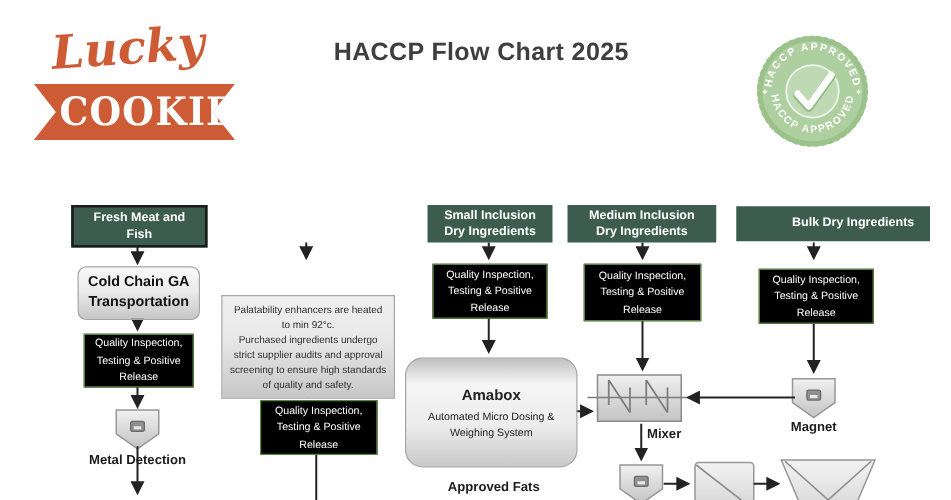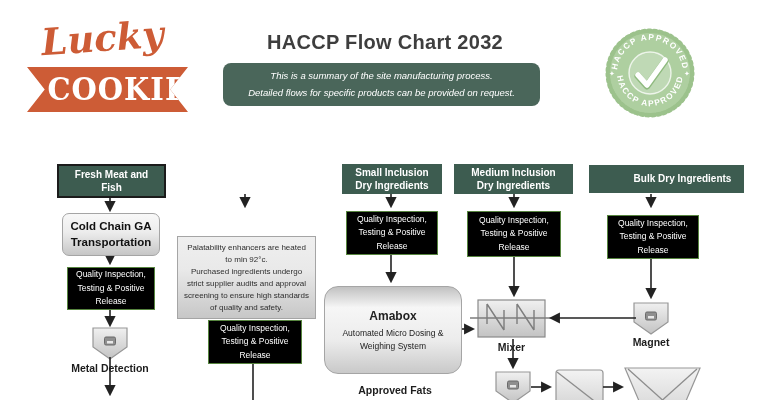--- a/index.html
+++ b/index.html
@@ -66,37 +66,35 @@
     font-size:8px;color:#2e2e2e;line-height:1.5;margin-top:24px;
   }
   .amabox{
     left:324px;top:286px;width:136px;height:86px;border-radius:14px;
     background:linear-gradient(180deg,#c1c1c1 0%,#f6f6f6 24%,#ececec 62%,#c9c9c9 100%);
     flex-direction:column;font-size:8.5px;color:#222;line-height:1.55;
   }
   .amabox .am-title{font-size:12px;font-weight:bold;margin-bottom:2px;}
   .flabel{font-weight:bold;font-size:10.5px;color:#1d1d1d;text-align:center;}
   .l-metal{left:58px;top:362px;width:104px;}
-  .l-mixer{left:478px;top:341px;width:67px;}
+  .l-mixer{left:478px;top:341px;width:67px;text-align:right;}
   .l-magnet{left:615px;top:336px;width:72px;}
   .l-fats{left:340px;top:384px;width:110px;}
   .badge{left:604px;top:27px;}
 </style>
 </head>
 <body>
 
 <div id="canvas">
 
   <div class="abs logo-script">Lucky</div>
   <div class="abs ribbon">
     <span>COOKIE</span>
   </div>
-  <div class="abs main-title">HACCP Flow Chart 2032</div>
-  <div class="abs summary pre">This is a summary of the site manufacturing process.
-Detailed flows for specific products can be provided on request.</div>
+  <div class="abs main-title">HACCP Flow Chart 2025</div>
 
   <svg class="abs badge" width="92" height="92" viewBox="0 0 92 92">
     <circle cx="46" cy="46" r="42" fill="#aecfa0" stroke="#9cc28c" stroke-width="5" stroke-dasharray="2 3.6" stroke-linecap="round"></circle>
     <circle cx="46" cy="46" r="40" fill="#aecfa0"></circle>
     <circle cx="46" cy="46" r="21" fill="rgba(255,255,255,0.22)" stroke="rgba(255,255,255,0.75)" stroke-width="1.4"></circle>
     <defs>
       <path id="arcTop" d="M 13 46 A 33 33 0 0 1 79 46"></path>
       <path id="arcBottom" d="M 13 46 A 33 33 0 0 0 79 46"></path>
     </defs>
     <text font-size="8.3" font-weight="bold" fill="#ffffff" letter-spacing="1.4">

